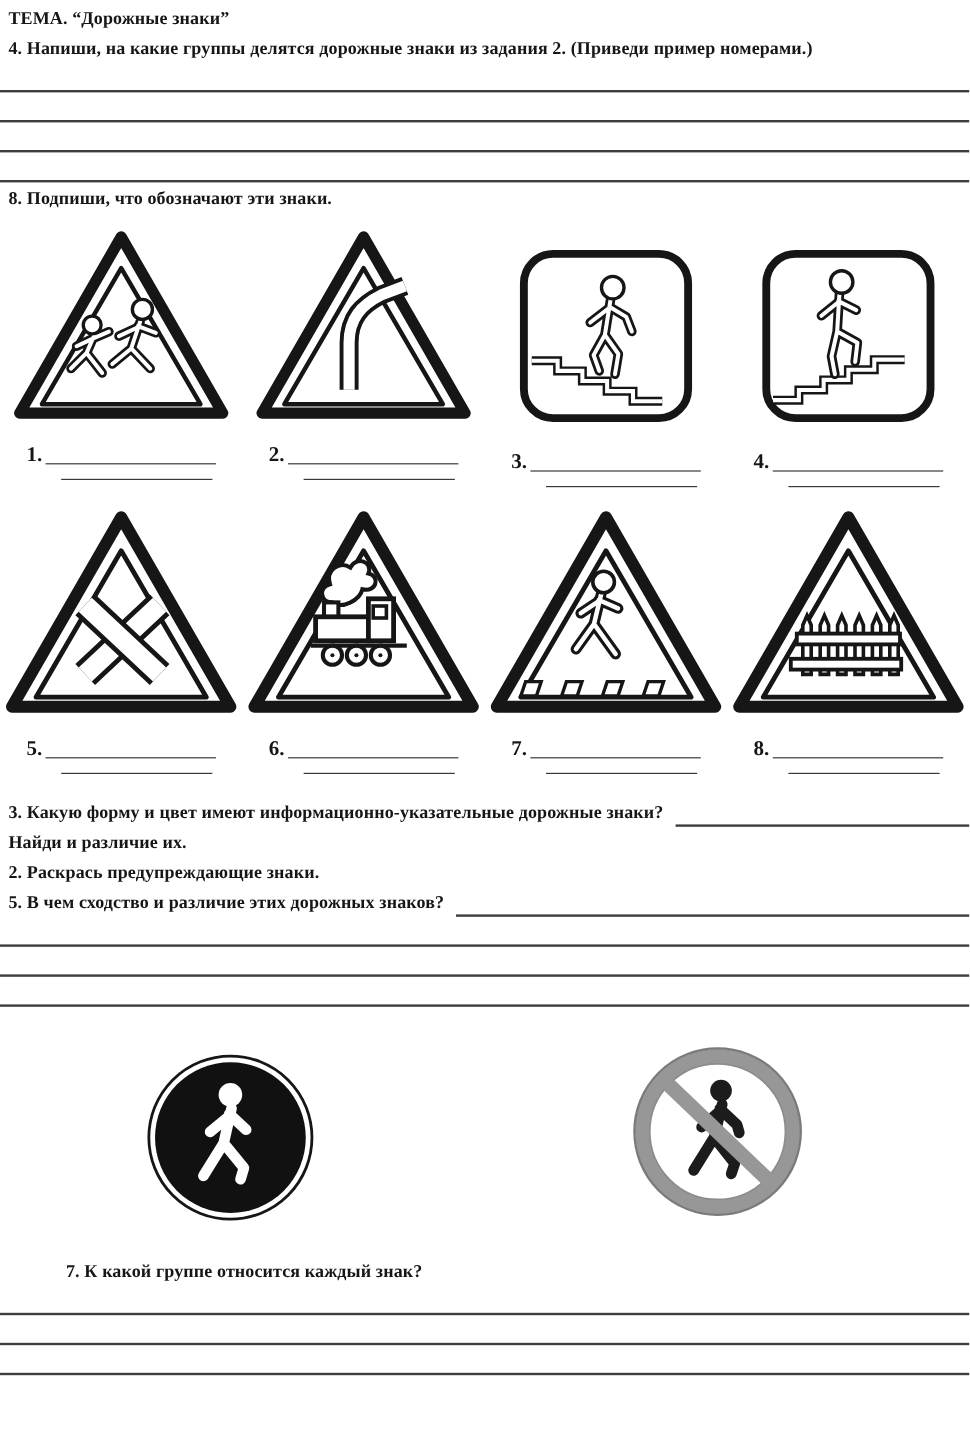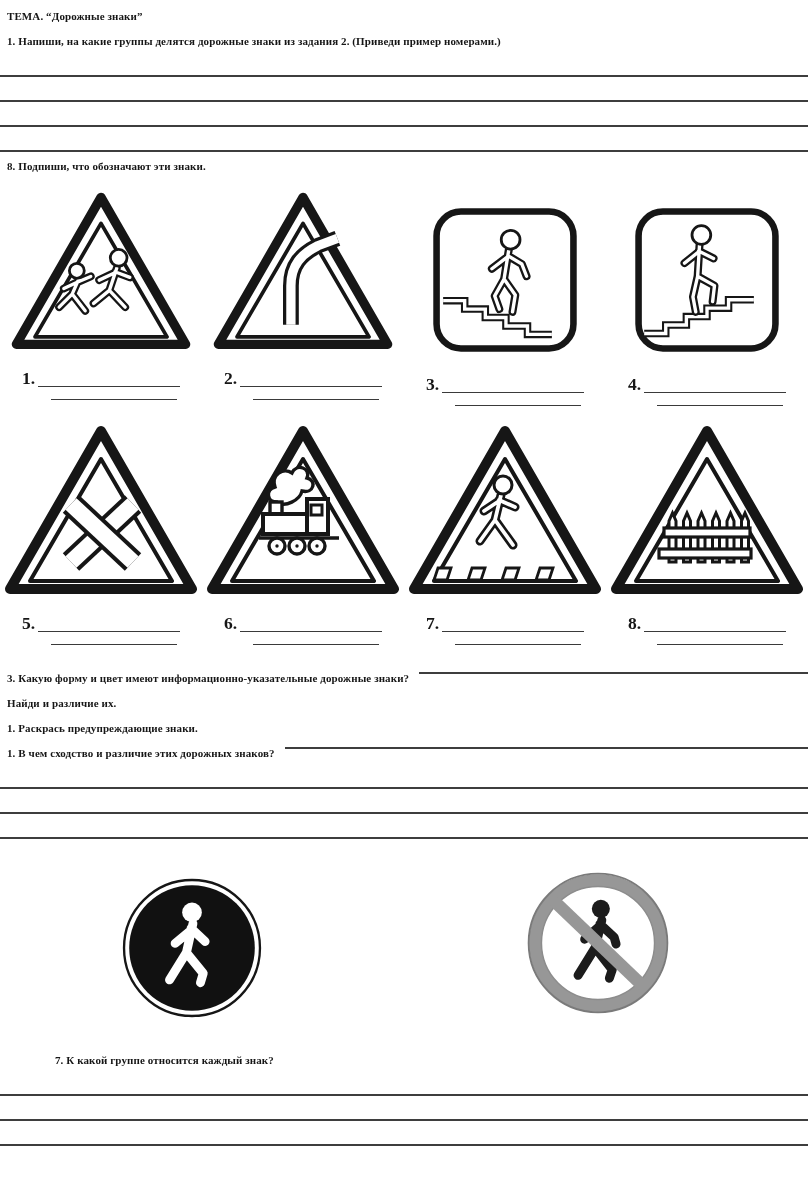--- a/index.html
+++ b/index.html
@@ -1,23 +1,23 @@
 <!DOCTYPE html>
 <html><head>
 <meta charset="utf-8">
 <style>
   html,body{margin:0;padding:0;background:#fff;}
   .page{
     position:relative;width:808px;height:1200px;background:#fff;
     font-family:"Liberation Serif",serif;color:#161616;overflow:hidden;
   }
-  .txt{padding-left:7px;font-size:11px;line-height:22px;font-weight:600;letter-spacing:.1px;}
+  .txt{padding-left:7px;font-size:15px;line-height:22px;font-weight:600;letter-spacing:.1px;}
   .title-label{font-weight:700;}
   .rule{height:23px;border-bottom:2px solid #3e3e3e;}
-  .qrow{display:flex;padding-left:7px;}
+  .qrow{display:flex;align-items:flex-end;padding-left:7px;}
   .inline-blank{flex:1;border-bottom:2px solid #3e3e3e;height:5px;margin-left:10px;min-width:40px;}
   .sign-grid{display:grid;grid-template-columns:repeat(4,202px);}
   .cell{display:flex;flex-direction:column;align-items:center;}
   .sign-box{height:170px;display:flex;align-items:flex-end;justify-content:center;}
   .row2 .sign-box{height:178px;}
   .label-row{display:flex;align-items:flex-end;width:158px;margin-top:14px;font-size:17.5px;font-weight:600;}
   .num{padding-right:3px;line-height:18px;}
   .blank{flex:1;border-bottom:1.7px solid #3a3a3a;height:6px;}
   .blank2{width:126px;height:12px;border-bottom:1.7px solid #3a3a3a;margin-left:26px;}
   .row1{margin-top:8px;}
@@ -30,21 +30,21 @@
 </head>
 <body>
 
 <div class="page">
 
   <div class="txt" style="padding-top:5px;">
     <span class="title-label">ТЕМА.</span>
     <span>“Дорожные знаки”</span>
   </div>
 
-  <div class="txt mt3">1. Напиши, на какие группы делятся дорожные знаки из задания 2. (Приведи пример номерами.)</div>
+  <div class="txt mt3">4. Напиши, на какие группы делятся дорожные знаки из задания 2. (Приведи пример номерами.)</div>
 
   <div>
     <div class="rule"></div>
     <div class="rule"></div>
     <div class="rule"></div>
     <div class="rule"></div>
   </div>
 
   <div class="txt mt3">8. Подпиши, что обозначают эти знаки.</div>
 
@@ -226,24 +226,24 @@
       <span class="blank2"></span>
     </div>
   </div>
 
   <div class="qrow txt mt22">
     <span>3. Какую форму и цвет имеют информационно-указательные дорожные знаки?</span>
     <span class="inline-blank"></span>
   </div>
   <div class="txt mt3">Найди и различие их.</div>
 
-  <div class="txt mt3">1. Раскрась предупреждающие знаки.</div>
+  <div class="txt mt3">2. Раскрась предупреждающие знаки.</div>
 
   <div class="qrow txt mt3">
-    <span>1. В чем сходство и различие этих дорожных знаков?</span>
+    <span>5. В чем сходство и различие этих дорожных знаков?</span>
     <span class="inline-blank"></span>
   </div>
 
   <div>
     <div class="rule"></div>
     <div class="rule"></div>
     <div class="rule"></div>
   </div>
 
   <div class="circles">

